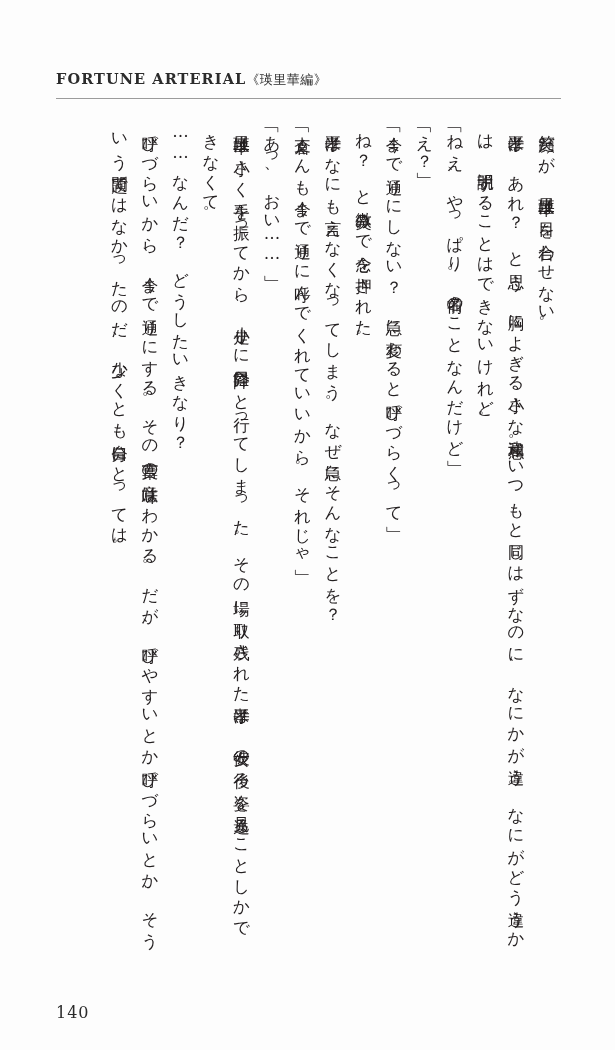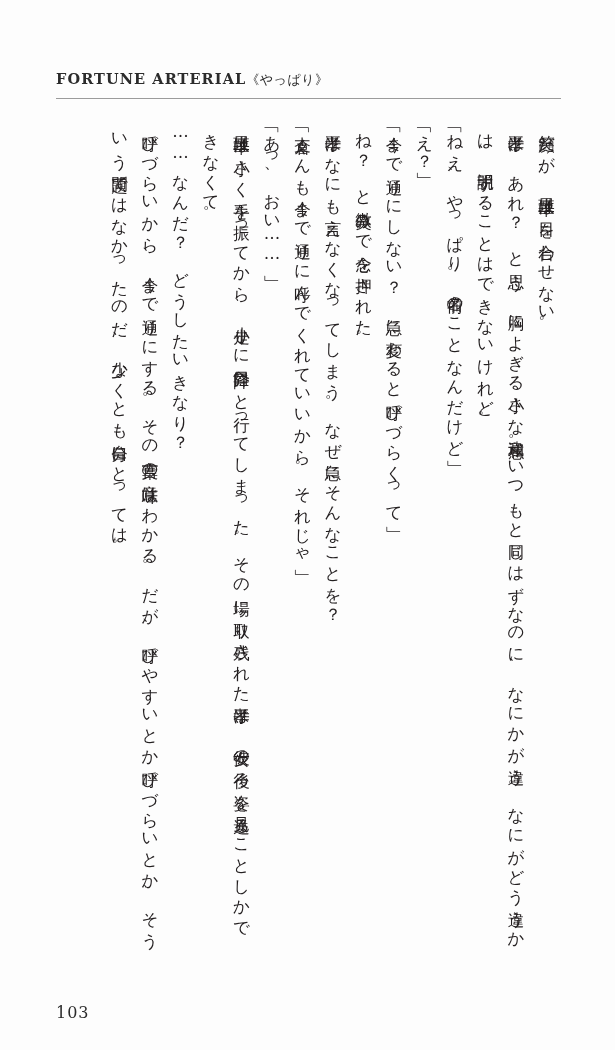--- a/index.html
+++ b/index.html
@@ -77,33 +77,33 @@
     color: #2b2b2b;
     font-family: "DejaVu Serif", "Liberation Serif", serif;
   }
 </style>
 </head>
 <body>
 
 <div class="page">
 
   <div class="running-header">
-    <span class="hdr-latin">FORTUNE ARTERIAL</span><span class="hdr-jp">《やっぱり》</span>
+    <span class="hdr-latin">FORTUNE ARTERIAL</span><span class="hdr-jp">《瑛里華編》</span>
   </div>
 
   <div class="header-rule"></div>
 
   <div class="body-text">笑顔だが、瑛里華は目を合わせない。
 孝平は、あれ？　と思う。胸によぎる小さな違和感。いつもと同じはずなのに、なにかが違う。なにがどう違うかは、説明することはできないけれど。
 「ねえ、やっぱり。名前のことなんだけど」
 「え？」
 「今まで通りにしない？　急に変わると呼びづらくって」
 ね？　と微笑みで念を押された。
 孝平はなにも言えなくなってしまう。なぜ急にそんなことを？
 「支倉くんも今まで通りに呼んでくれていいから。それじゃ」
 「あっ、おい……」
 瑛里華は小さく手を振ってから、小走りに昇降口へと行ってしまった。その場に取り残された孝平は、彼女の後ろ姿を見送ることしかできなくて。
 ……なんだ？　どうしたいきなり？
 呼びづらいから、今まで通りにする。その言葉の意味はわかる。だが、呼びやすいとか呼びづらいとか、そういう問題ではなかったのだ、少なくとも自分にとっては。</div>
 
-  <div class="page-number">103</div>
+  <div class="page-number">140</div>
 
 </div>
 
 </body></html>

